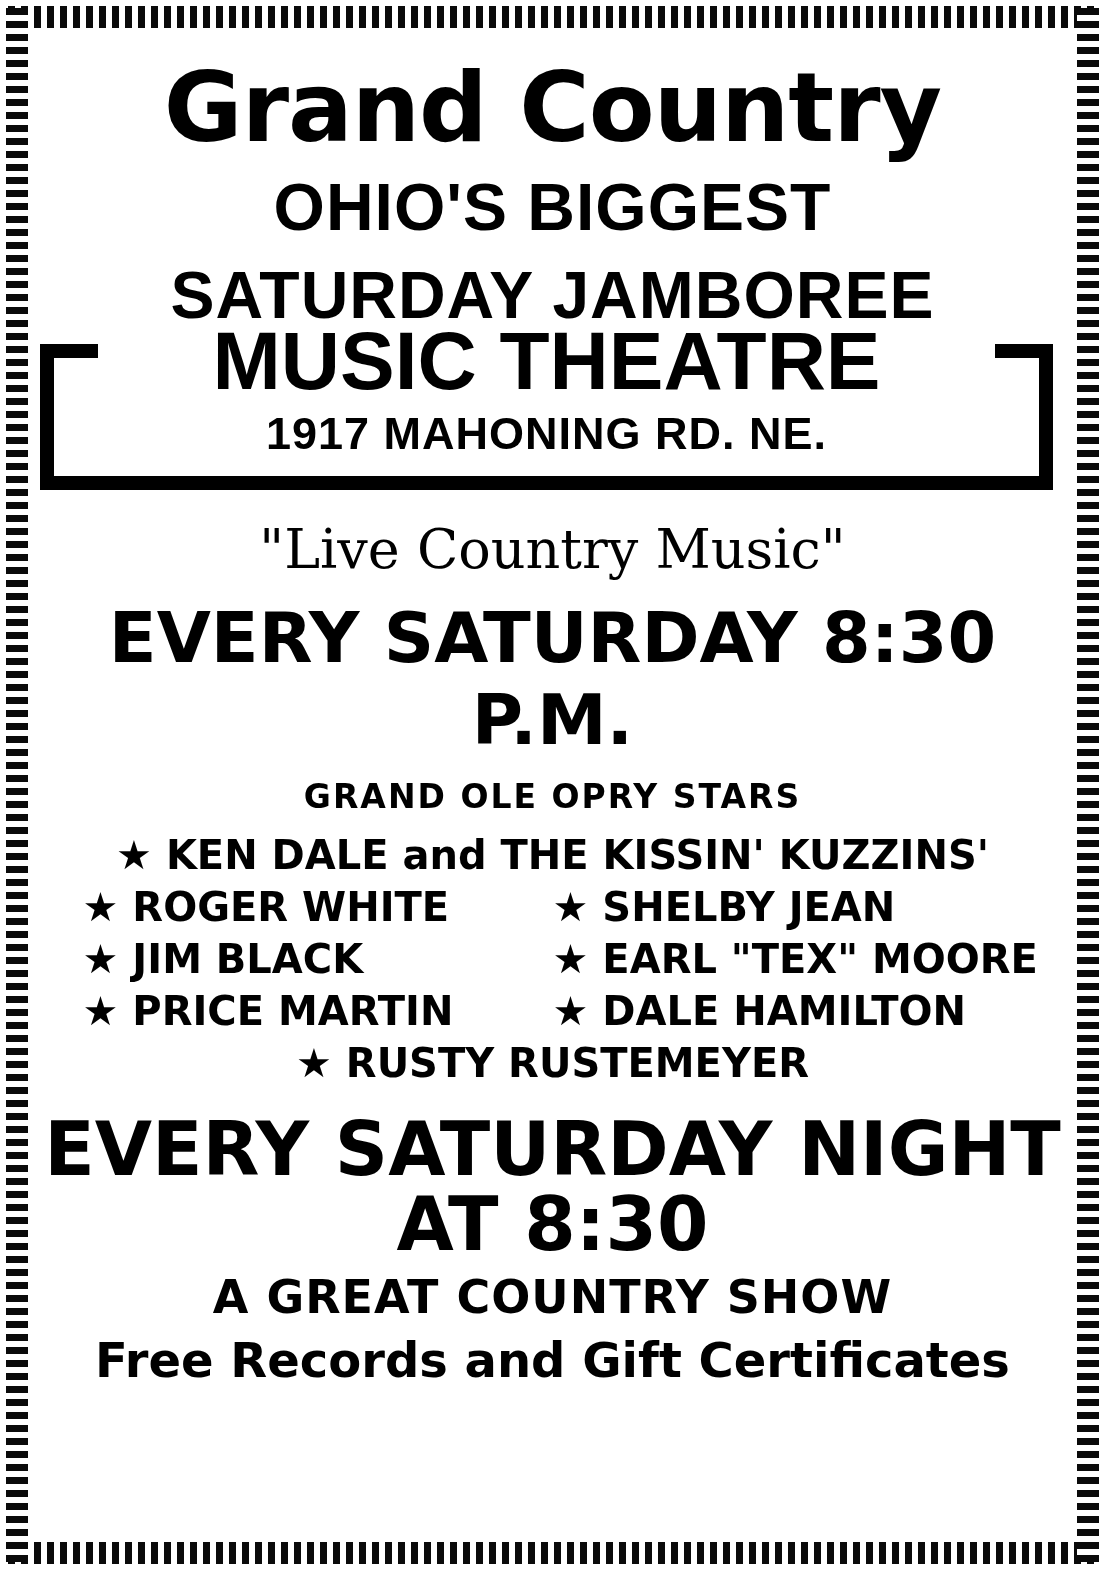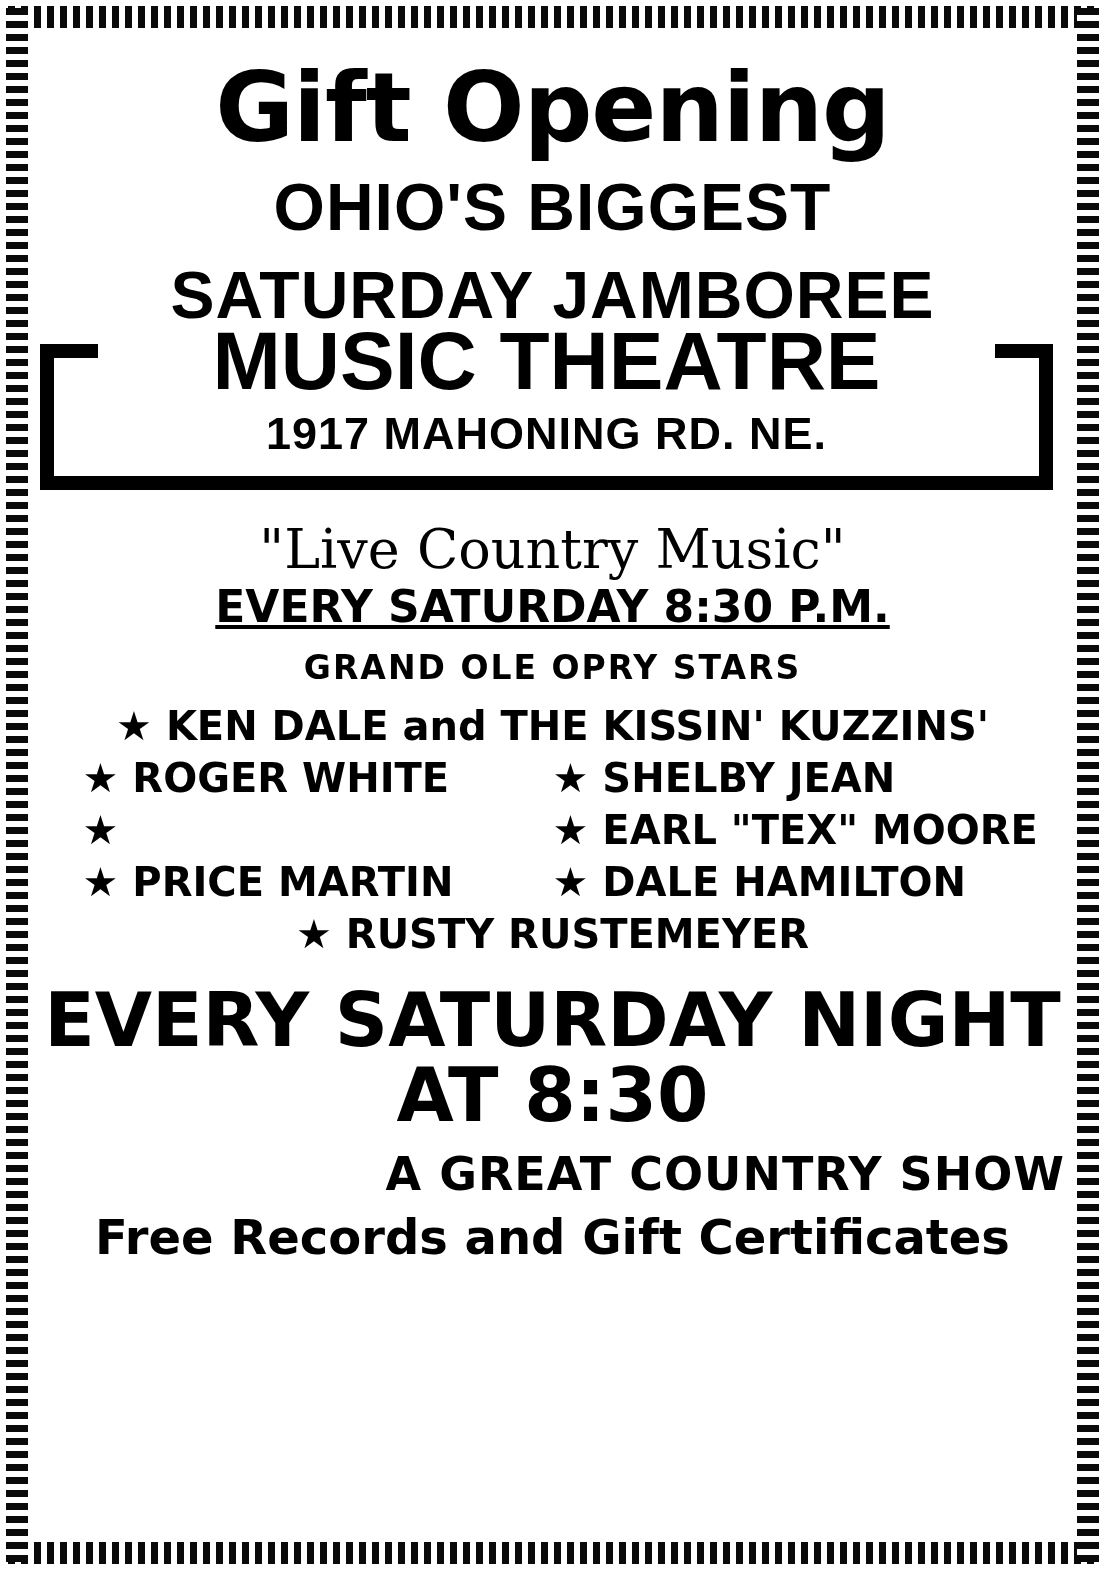--- a/index.html
+++ b/index.html
@@ -132,24 +132,24 @@
 
   .live-country {
     font-family: "DejaVu Serif", serif;
     font-size: 54px;
     margin-top: 28px;
     letter-spacing: 0px;
   }
 
   .every-sat-830 {
     font-weight: bold;
-    font-size: 44px;
-    letter-spacing: 0px;
-    font-family: "DejaVu Sans", sans-serif;
-    text-decoration: underline;
+    font-size: 70px;
+    letter-spacing: 0px;
+    margin-top: 16px;
+    font-family: "DejaVu Sans", sans-serif;
   }
 
   .opry-stars {
     font-weight: bold;
     font-size: 33px;
     letter-spacing: 2px;
     margin-top: 16px;
     font-family: "DejaVu Sans", sans-serif;
     text-align: center;
   }
@@ -194,23 +194,22 @@
   .at-830 {
     font-weight: bold;
     font-size: 74px;
     line-height: 1.02;
     font-family: "DejaVu Sans", sans-serif;
   }
   .great-show {
     font-weight: bold;
     font-size: 46px;
     letter-spacing: 1px;
-    margin-top: 14px;
-    font-family: "DejaVu Sans", sans-serif;
-    text-align: right;
+    margin-top: 8px;
+    font-family: "DejaVu Sans", sans-serif;
   }
   .free-records {
     font-weight: bold;
     font-size: 48px;
     letter-spacing: 0px;
     margin-top: 8px;
     font-family: "DejaVu Sans", sans-serif;
   }
 </style>
 </head>
@@ -218,21 +217,21 @@
 
 <div class="ad">
 
   <div class="border-top"></div>
   <div class="border-bottom"></div>
   <div class="border-left"></div>
   <div class="border-right"></div>
 
   <div class="content">
 
-    <div class="line grand-opening">Gift Opening</div>
+    <div class="line grand-opening">Grand Country</div>
 
     <div class="line biggest">OHIO'S BIGGEST</div>
     <div class="line jamboree">SATURDAY JAMBOREE</div>
 
     <div class="theatre-block">
       <div class="music-theatre">MUSIC THEATRE</div>
       <div class="line address">1917 MAHONING RD. NE.</div>
     </div>
 
     <div class="line live-country">"Live Country Music"</div>
@@ -257,20 +256,21 @@
         </div>
         <div class="perf-cell right">
           <span class="star">★</span>
           <span class="perf-name">SHELBY JEAN</span>
         </div>
       </div>
 
       <div class="perf-row">
         <div class="perf-cell left">
           <span class="star">★</span>
+          <span class="perf-name">JIM BLACK</span>
         </div>
         <div class="perf-cell right">
           <span class="star">★</span>
           <span class="perf-name">EARL "TEX" MOORE</span>
         </div>
       </div>
 
       <div class="perf-row">
         <div class="perf-cell left">
           <span class="star">★</span>

